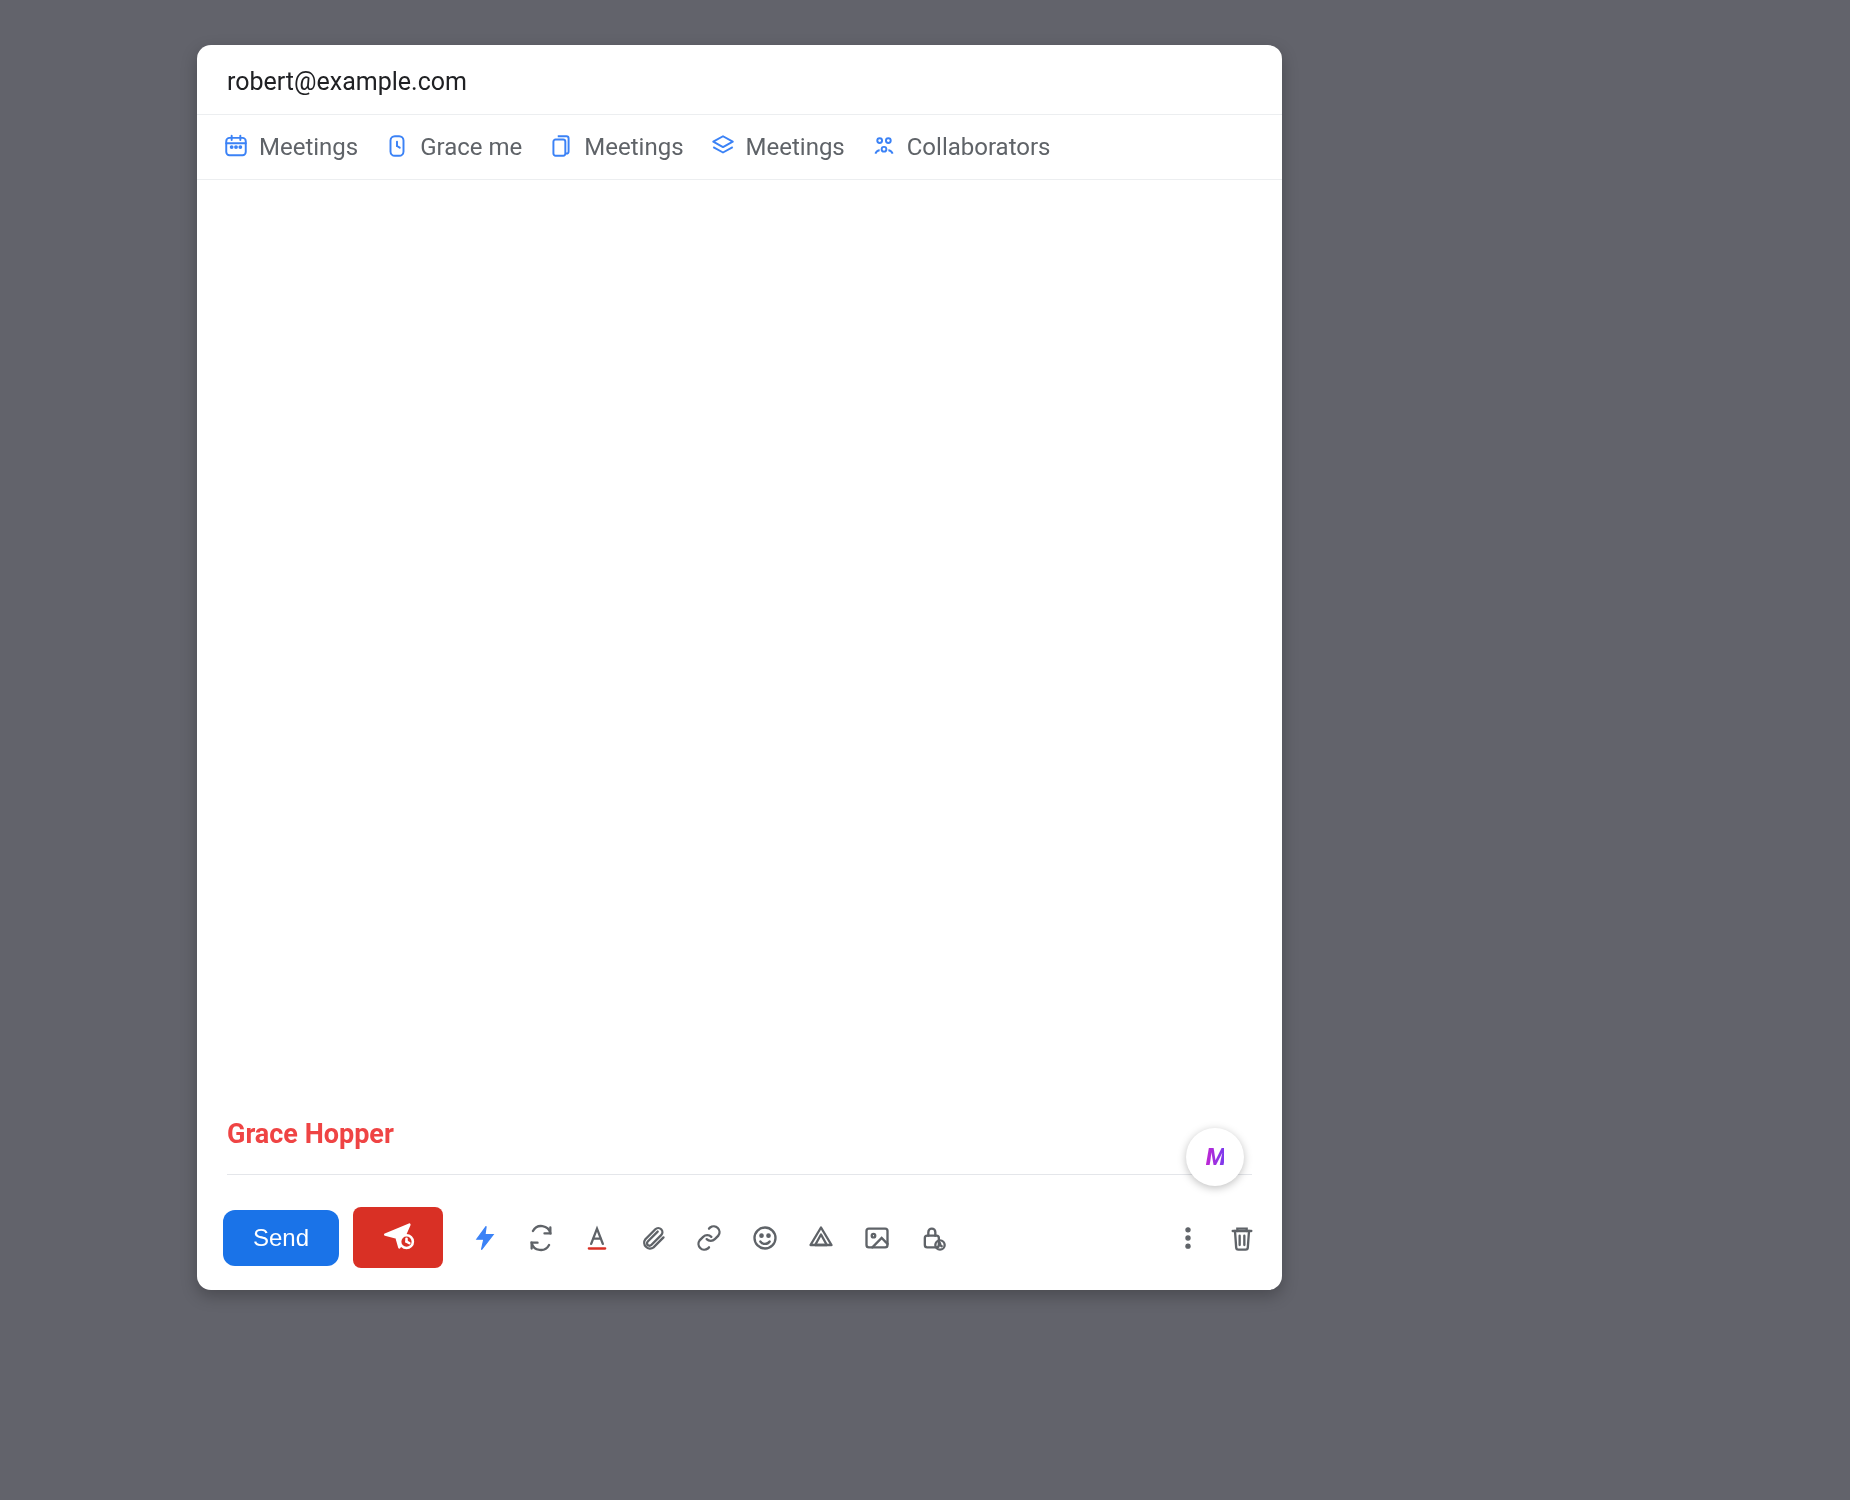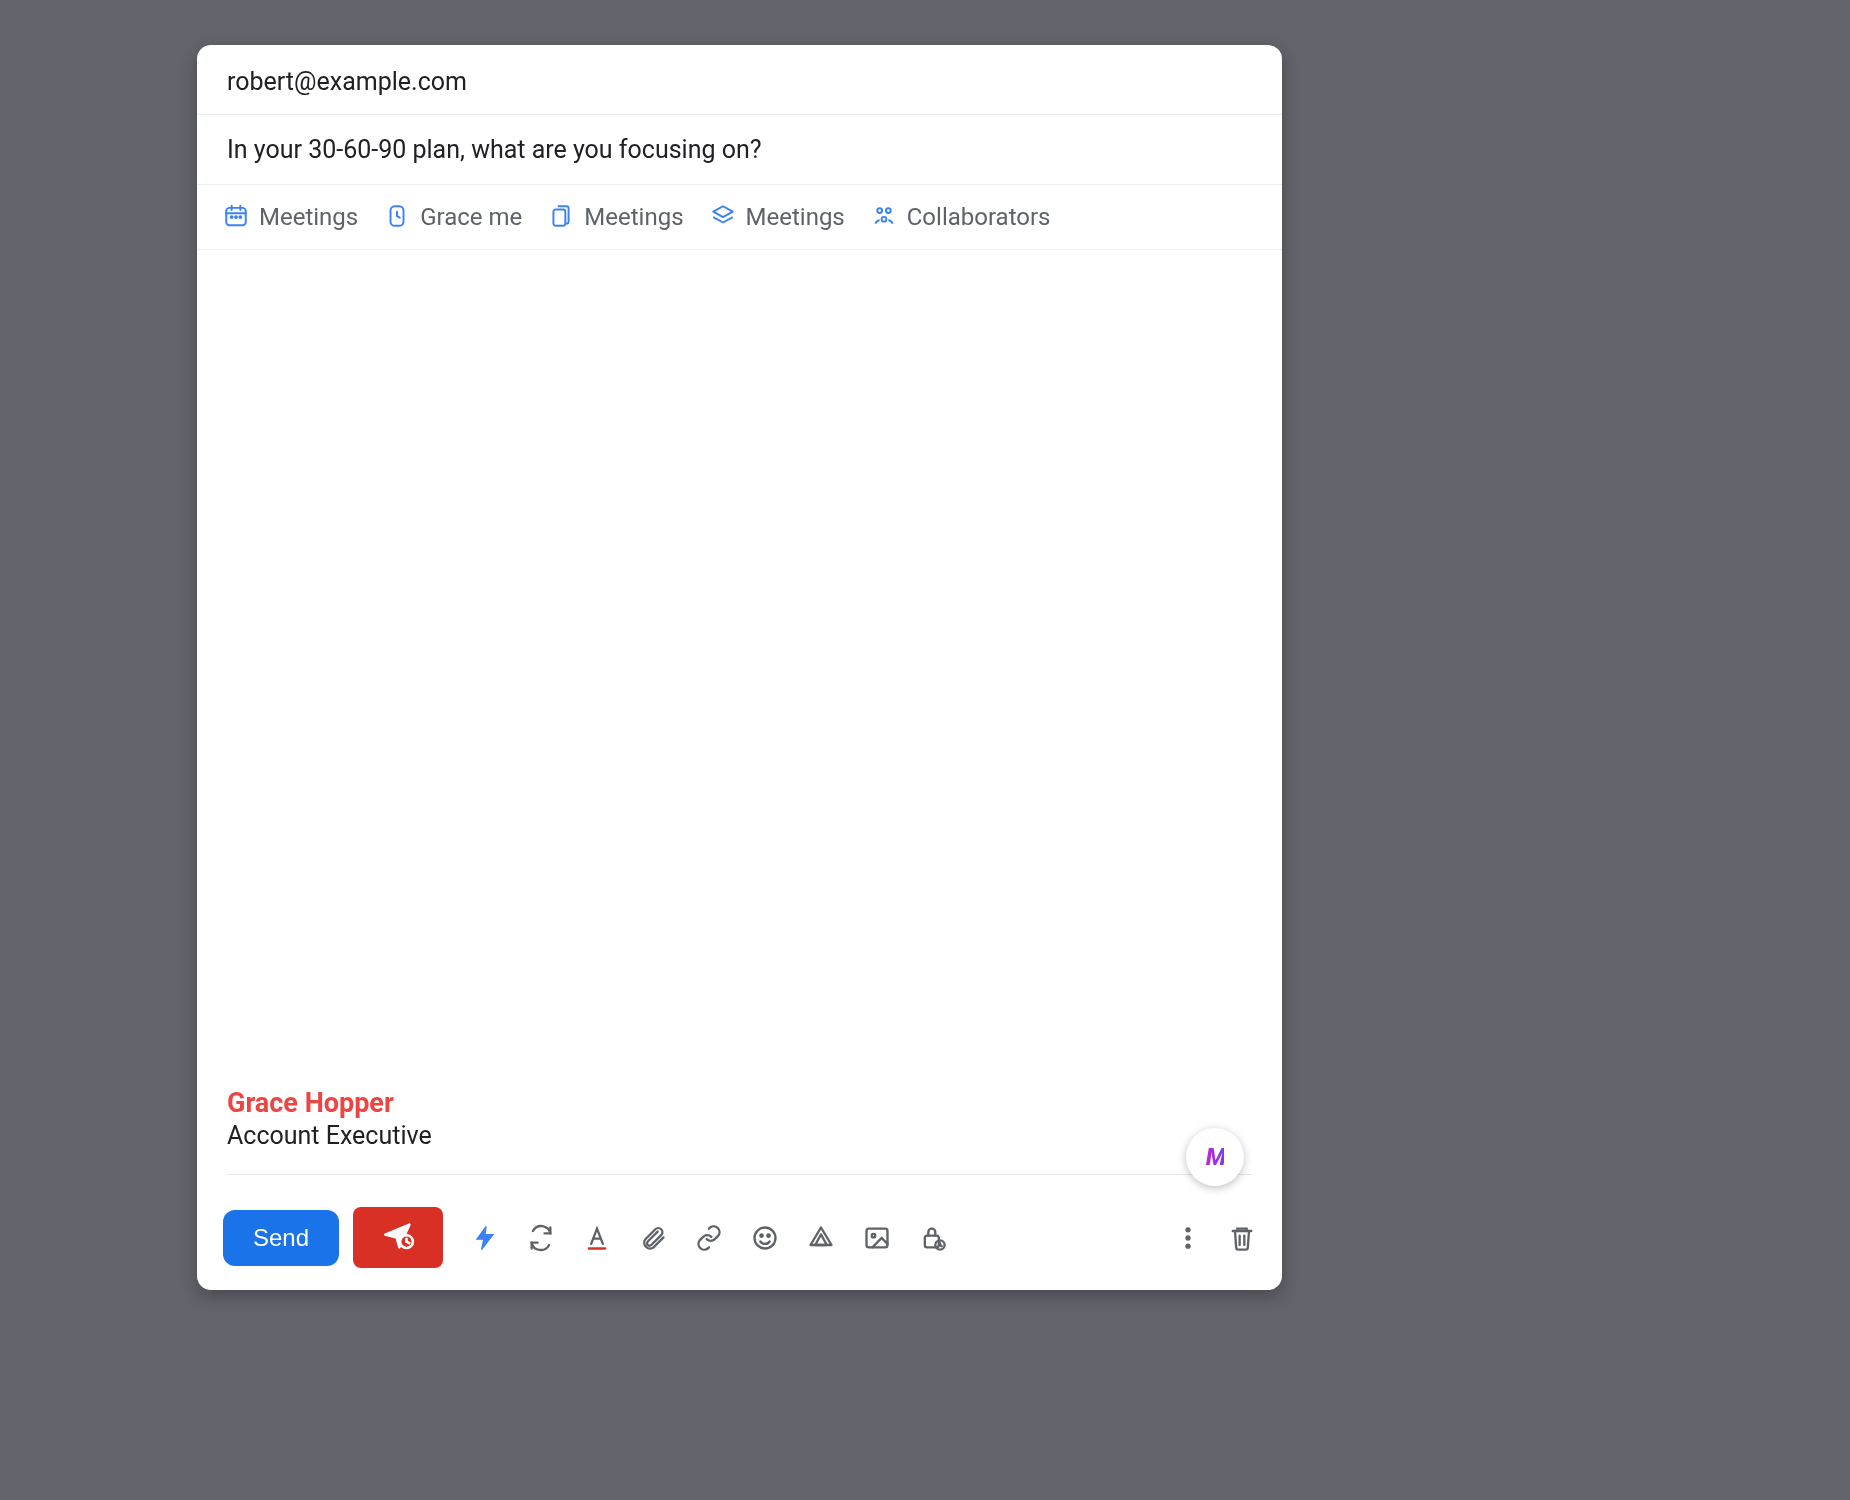--- a/index.html
+++ b/index.html
@@ -171,23 +171,20 @@
 </head>
 <body>
 
 <div class="stage">
   <div class="compose">
 
     <div class="row-to">
       <span>robert@example.com</span>
     </div>
 
-    <div class="row-subject">
-      <span>In your 30-60-90 plan, what are you focusing on?</span>
-    </div>
 
     <div class="strip">
       <div class="strip-item">
         <span class="strip-icon">
           <svg viewBox="0 0 24 24" fill="none" stroke="currentColor" stroke-width="1.8" stroke-linecap="round" stroke-linejoin="round">
               <rect x="3" y="4.5" width="18" height="16" rx="3"></rect>
               <line x1="3" y1="9.5" x2="21" y2="9.5"></line>
               <line x1="8" y1="2.5" x2="8" y2="6.5"></line>
               <line x1="16" y1="2.5" x2="16" y2="6.5"></line>
               <circle cx="8" cy="13" r="0.9" fill="currentColor"></circle>
@@ -236,21 +233,20 @@
             </svg>
         </span>
         <span>Collaborators</span>
       </div>
     </div>
 
     <div class="body-area"></div>
 
     <div class="signature">
       <div class="sig-name">Grace Hopper</div>
-      <div class="sig-title">Account Executive</div>
       <div class="sig-rule"></div>
     </div>
 
     <div class="avatar-badge">
       <span>M</span>
     </div>
 
     <div class="footer">
       <button class="btn-send">Send</button>
       <button class="btn-secondary">

